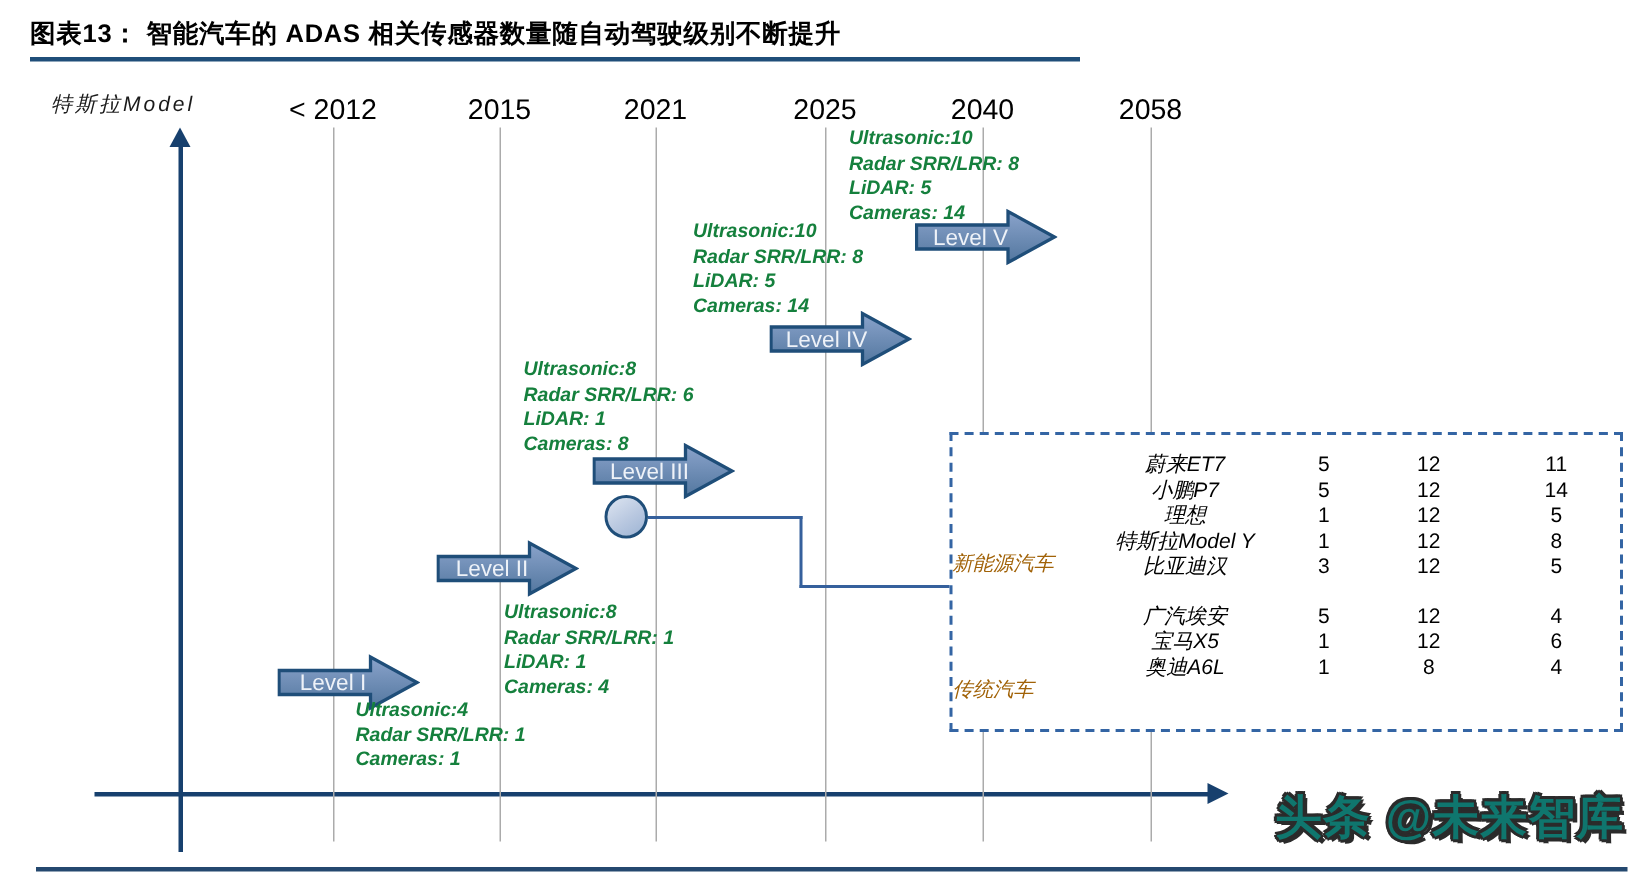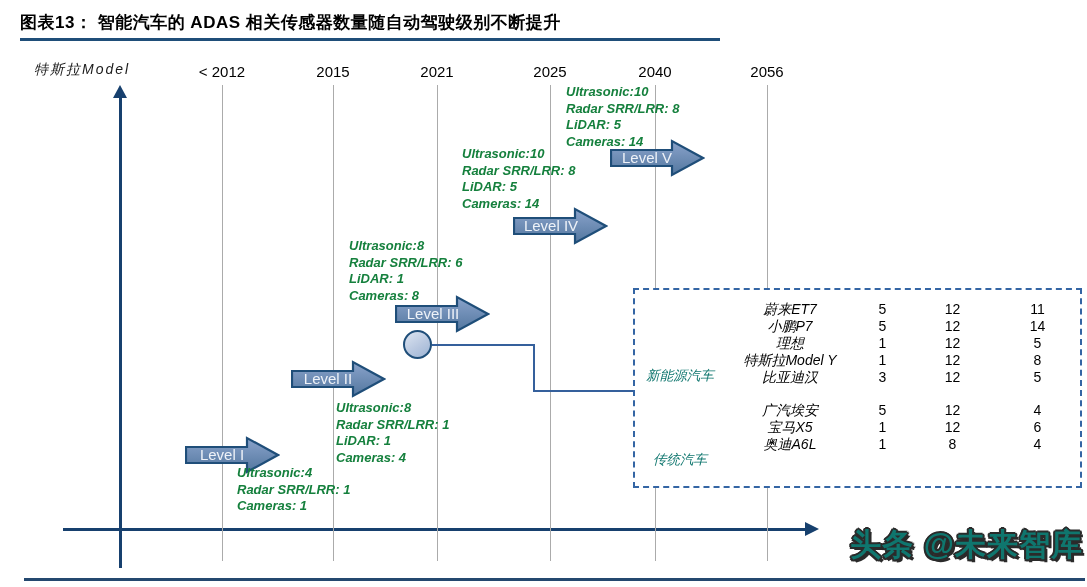--- a/index.html
+++ b/index.html
@@ -13,39 +13,39 @@
 
   .y-axis { position:absolute; left:119px; top:97px; width:3px; height:471px; background:#17406e; }
   .y-arrowhead { position:absolute; left:113px; top:85px; width:0; height:0;
       border-left:7px solid transparent; border-right:7px solid transparent; border-bottom:13px solid #17406e; }
   .x-axis { position:absolute; left:63px; top:528px; width:744px; height:3px; background:#17406e; }
   .x-arrowhead { position:absolute; left:805px; top:522px; width:0; height:0;
       border-top:7px solid transparent; border-bottom:7px solid transparent; border-left:14px solid #17406e; }
   .bottom-rule { position:absolute; left:24px; top:578px; width:1061px; height:3px; background:#24486f; }
 
   .gridline { position:absolute; top:85px; width:1px; height:476px; background:#ababab; }
-  .year-label { position:absolute; top:63px; transform:translateX(-50%); font-size:15px; color:#000; white-space:nowrap; }
+  .year-label { position:absolute; top:63px; transform:translateX(-50%); font-size:19px; color:#000; white-space:nowrap; }
 
   .level-arrow { position:absolute; width:95px; height:38px; }
   .level-arrow text { font-size:15px; fill:#eef2f8; font-family:"Liberation Sans","DejaVu Sans",sans-serif; }
 
   .anno { position:absolute; font-size:13px; font-style:italic; font-weight:600; color:#15803d; line-height:16.5px; white-space:nowrap; }
 
   .callout-circle { position:absolute; left:403px; top:330px; width:29px; height:29px; border-radius:50%;
       border:2px solid #1f4e79; background:linear-gradient(145deg,#dde5f1 0%,#b9c8e0 55%,#9db4d4 100%); }
   .conn { position:absolute; background:#35609c; }
 
   .spec-table { position:absolute; left:633px; top:288px; width:449px; height:200px;
       border:2px dashed #3465a4; background:#fff; padding-top:11px; }
   .t-row { display:grid; grid-template-columns:90px 130px 55px 85px 85px; text-align:center; }
   .t-head { line-height:19px; margin-bottom:12px; font-weight:bold; color:#1f4e79; font-size:14px; }
   .t-data { line-height:17px; font-size:14px; color:#000; }
   .t-model { font-style:italic; }
   .t-spacer { height:16px; }
-  .t-group { position:absolute; left:0; width:90px; text-align:center; font-size:13.5px; font-style:italic; color:#0f766e; }
+  .t-group { position:absolute; left:0; width:90px; font-size:13.5px; font-style:italic; color:#a16207; }
   .t-group.nev { top:77px; }
   .t-group.trad { top:161px; }
 
   .watermark { position:absolute; right:4px; top:524px; font-size:31px; font-weight:bold; letter-spacing:1px;
       color:#0f766e; white-space:nowrap;
       text-shadow:2px 0 #2b2b2b,-2px 0 #2b2b2b,0 2px #2b2b2b,0 -2px #2b2b2b,
                   1.5px 1.5px #2b2b2b,-1.5px -1.5px #2b2b2b,1.5px -1.5px #2b2b2b,-1.5px 1.5px #2b2b2b,3px 3px 0 #2b2b2b; }
 </style>
 </head>
 <body>
@@ -76,21 +76,21 @@
   <div class="gridline" style="left:437px"></div>
   <div class="gridline" style="left:550px"></div>
   <div class="gridline" style="left:655px"></div>
   <div class="gridline" style="left:767px"></div>
 
   <span class="year-label" style="left:222px">&lt; 2012</span>
   <span class="year-label" style="left:333px">2015</span>
   <span class="year-label" style="left:437px">2021</span>
   <span class="year-label" style="left:550px">2025</span>
   <span class="year-label" style="left:655px">2040</span>
-  <span class="year-label" style="left:767px">2056</span>
+  <span class="year-label" style="left:767px">2058</span>
 
   <svg class="level-arrow" style="left:185px;top:436px" viewBox="0 0 95 38">
     <polygon points="1,11 62,11 62,2 93,19 62,36 62,27 1,27" fill="url(#arrowGrad)" stroke="#1f4e79" stroke-width="2.2"></polygon>
     <text x="37" y="24" text-anchor="middle">Level I</text>
   </svg>
   <svg class="level-arrow" style="left:291px;top:360px" viewBox="0 0 95 38">
     <polygon points="1,11 62,11 62,2 93,19 62,36 62,27 1,27" fill="url(#arrowGrad)" stroke="#1f4e79" stroke-width="2.2"></polygon>
     <text x="37" y="24" text-anchor="middle">Level II</text>
   </svg>
   <svg class="level-arrow" style="left:395px;top:295px" viewBox="0 0 95 38">

